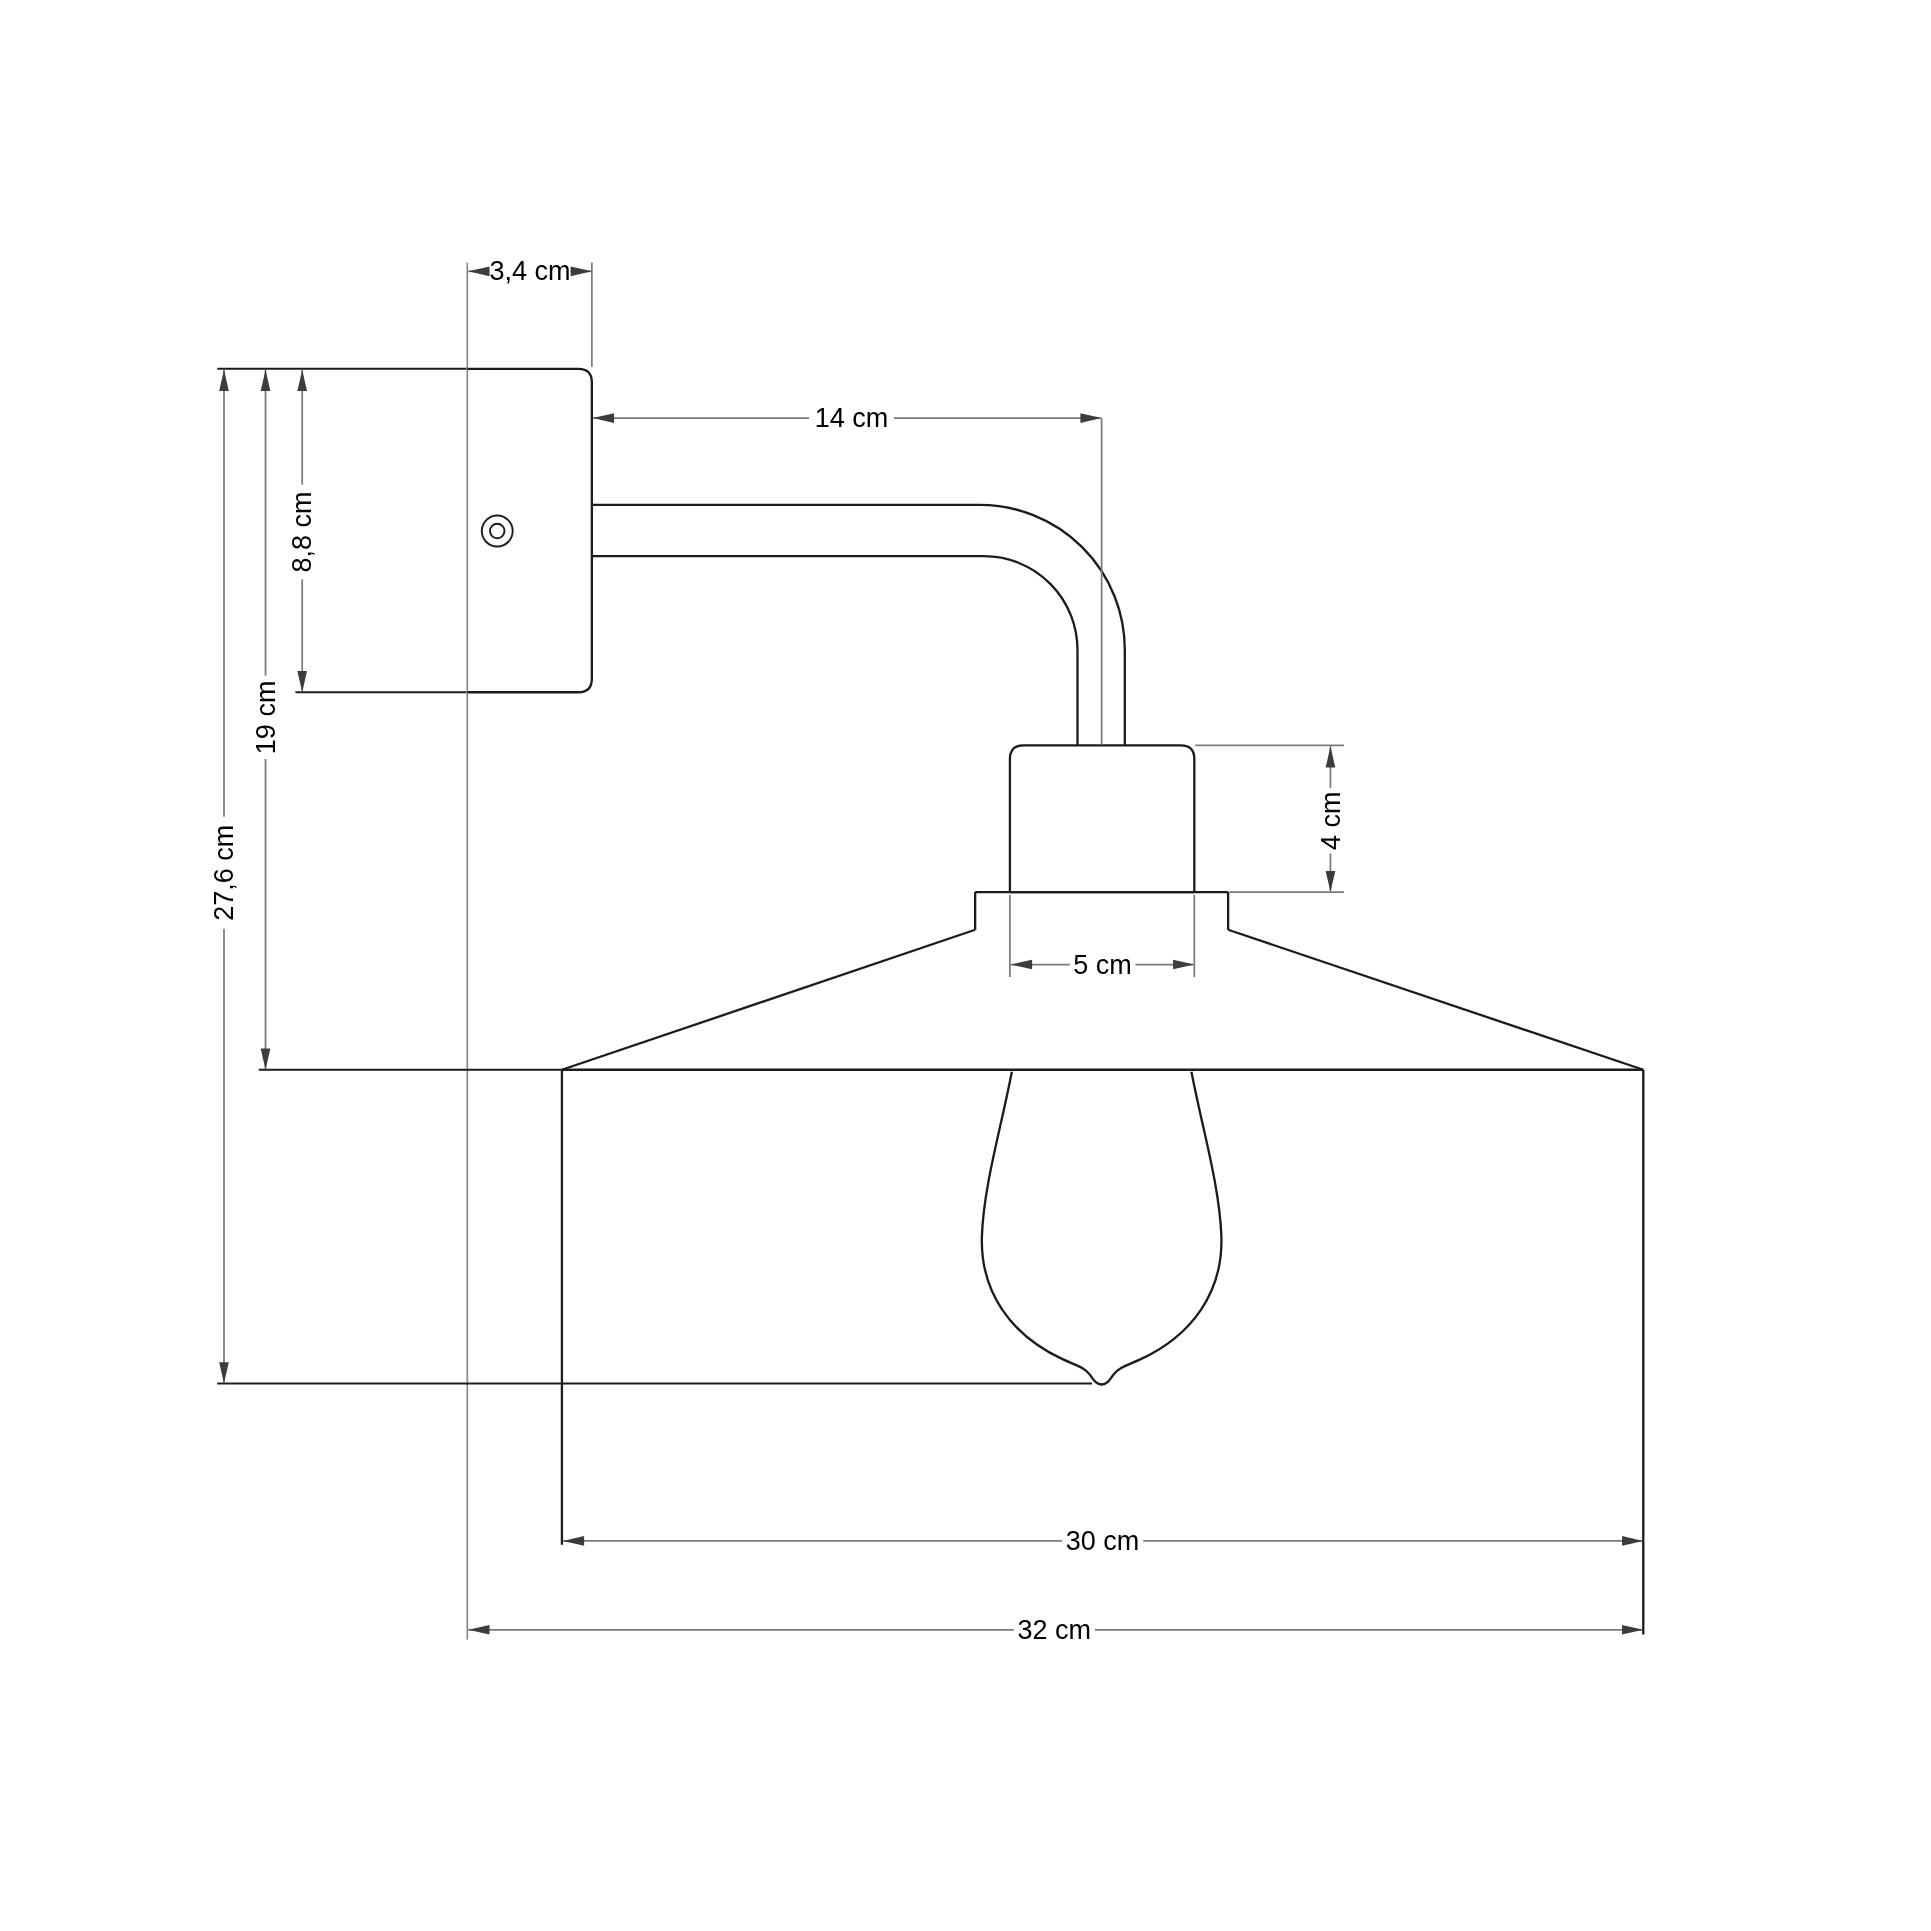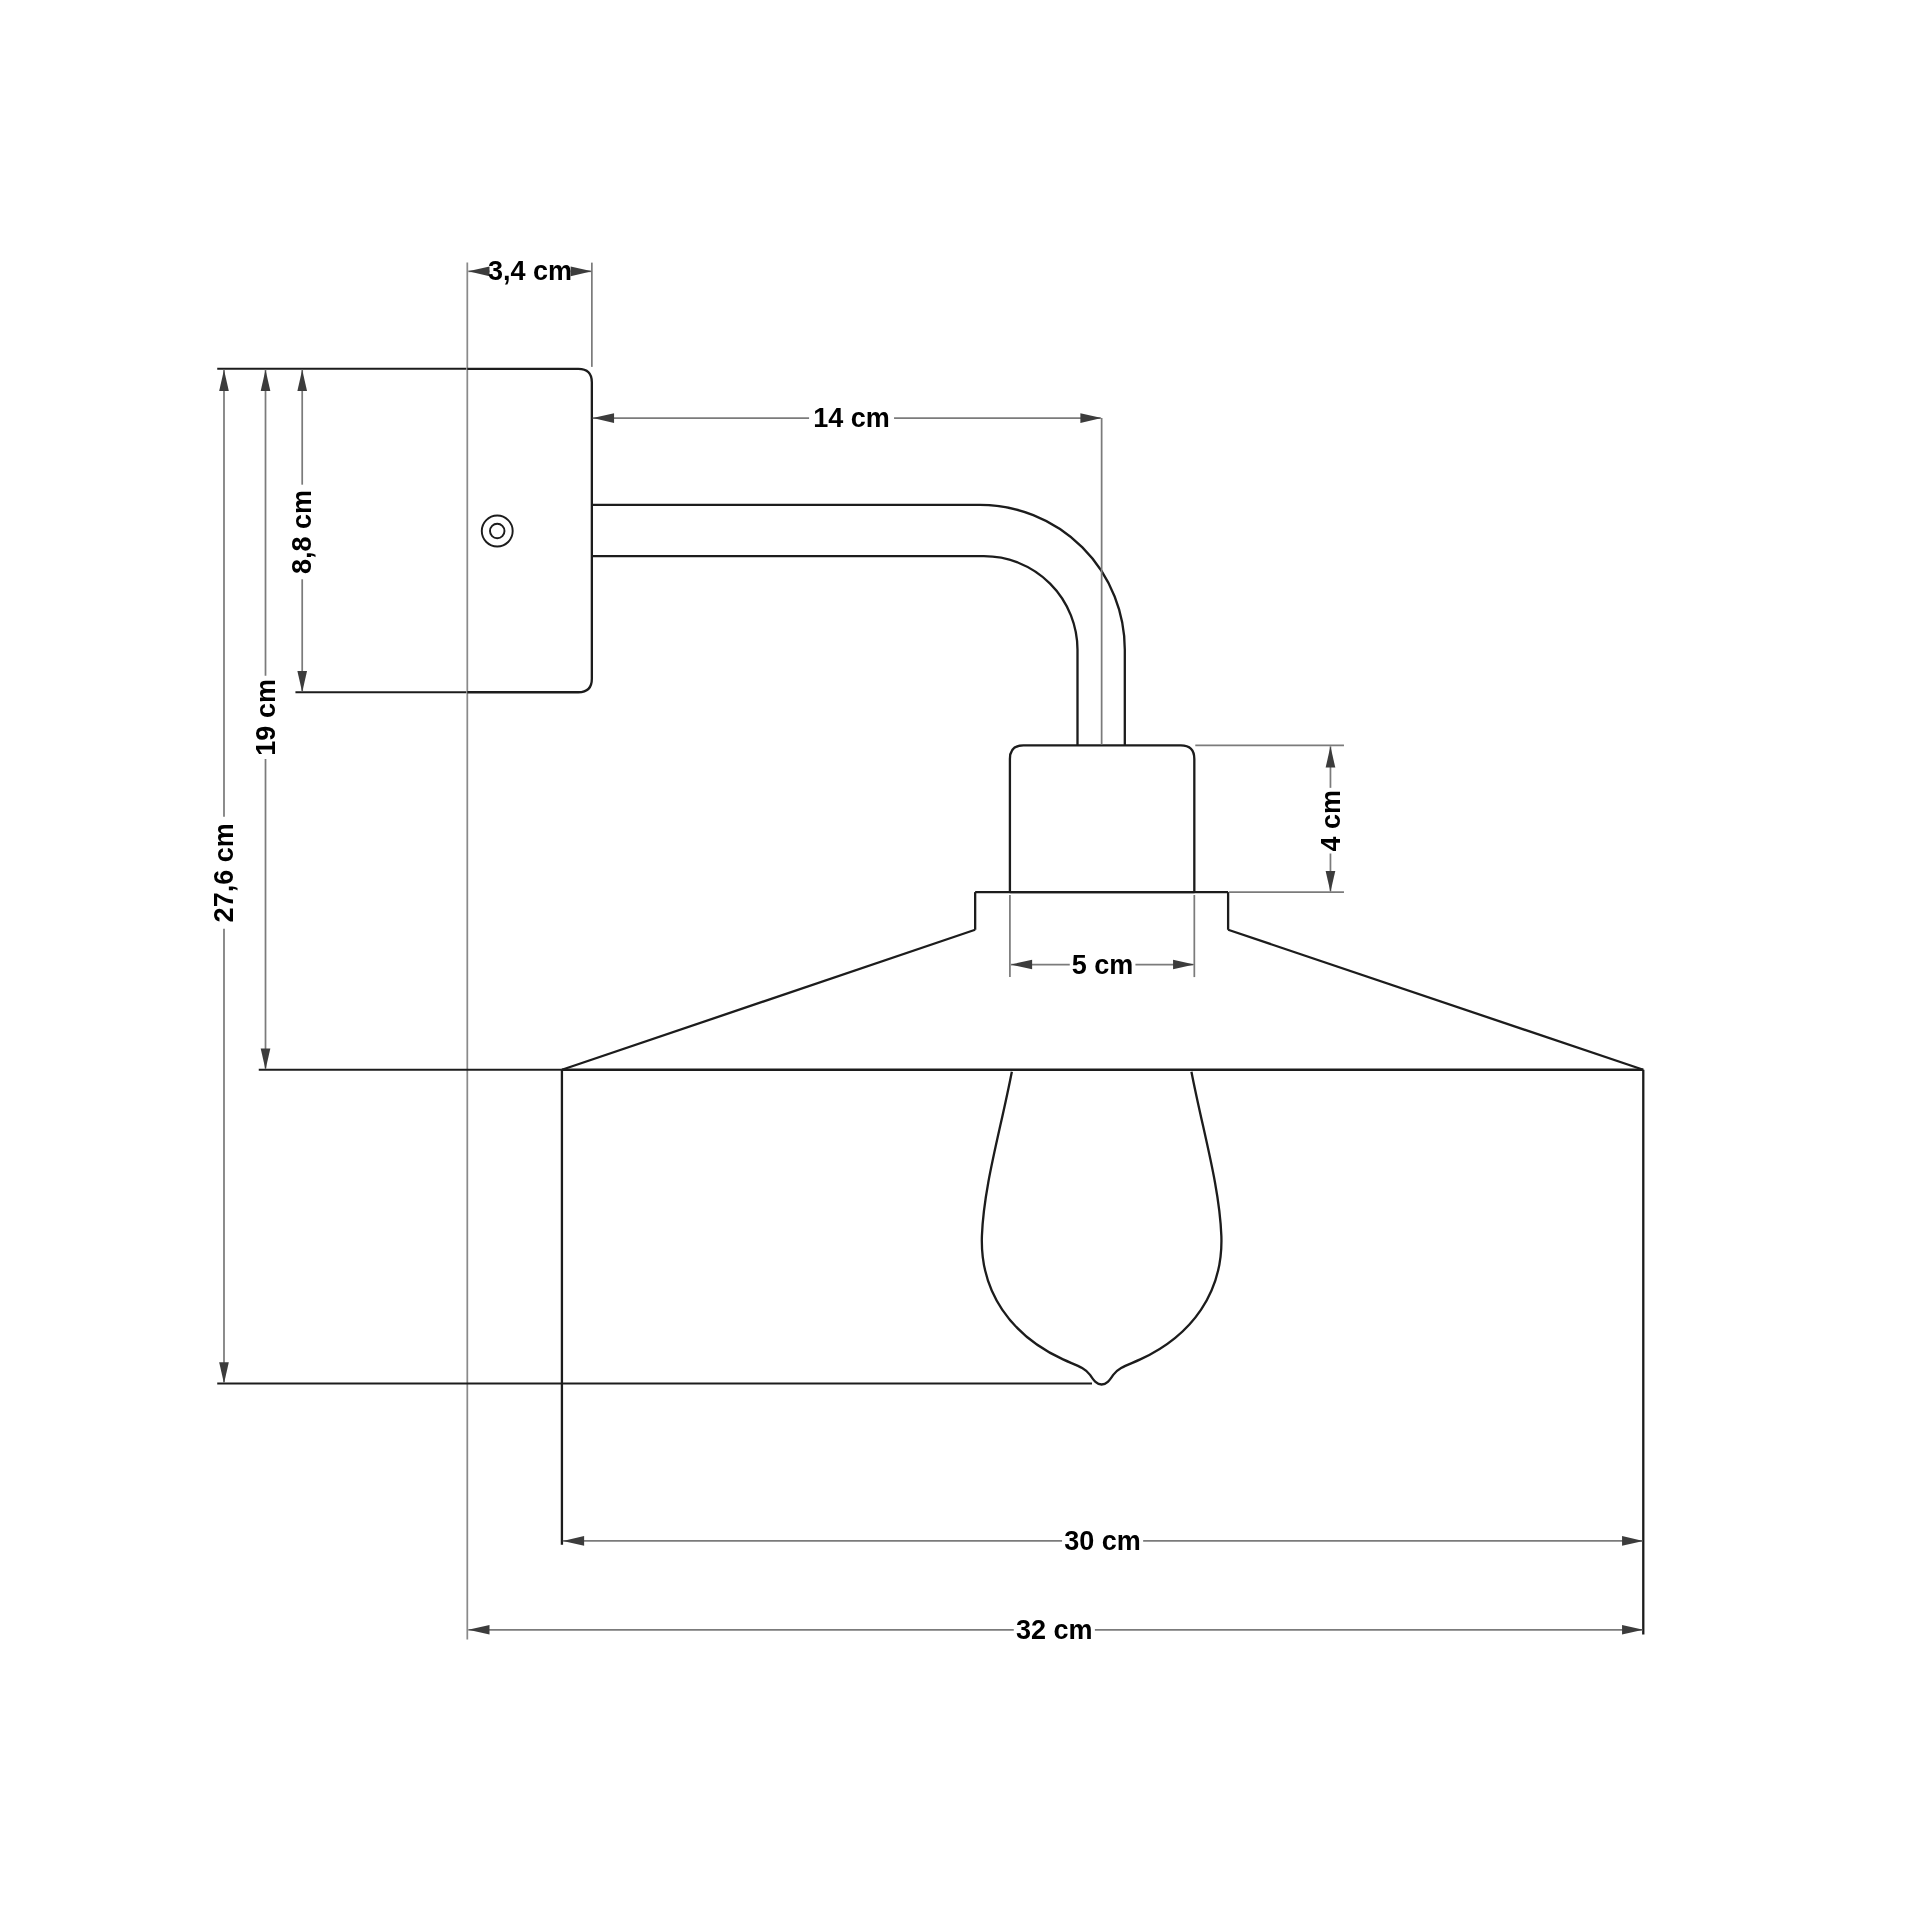--- a/index.html
+++ b/index.html
@@ -6,21 +6,20 @@
     margin: 0;
     padding: 0;
     background: #ffffff;
   }
   .canvas {
     position: relative;
     width: 1931px;
     height: 1931px;
     background: #ffffff;
     font-family: "Liberation Sans", sans-serif;
-    font-weight: bold;
   }
   svg {
     display: block;
     width: 1931px;
     height: 1931px;
   }
   .part {
     stroke: #1c1c1c;
     stroke-width: 2.4;
     fill: none;

